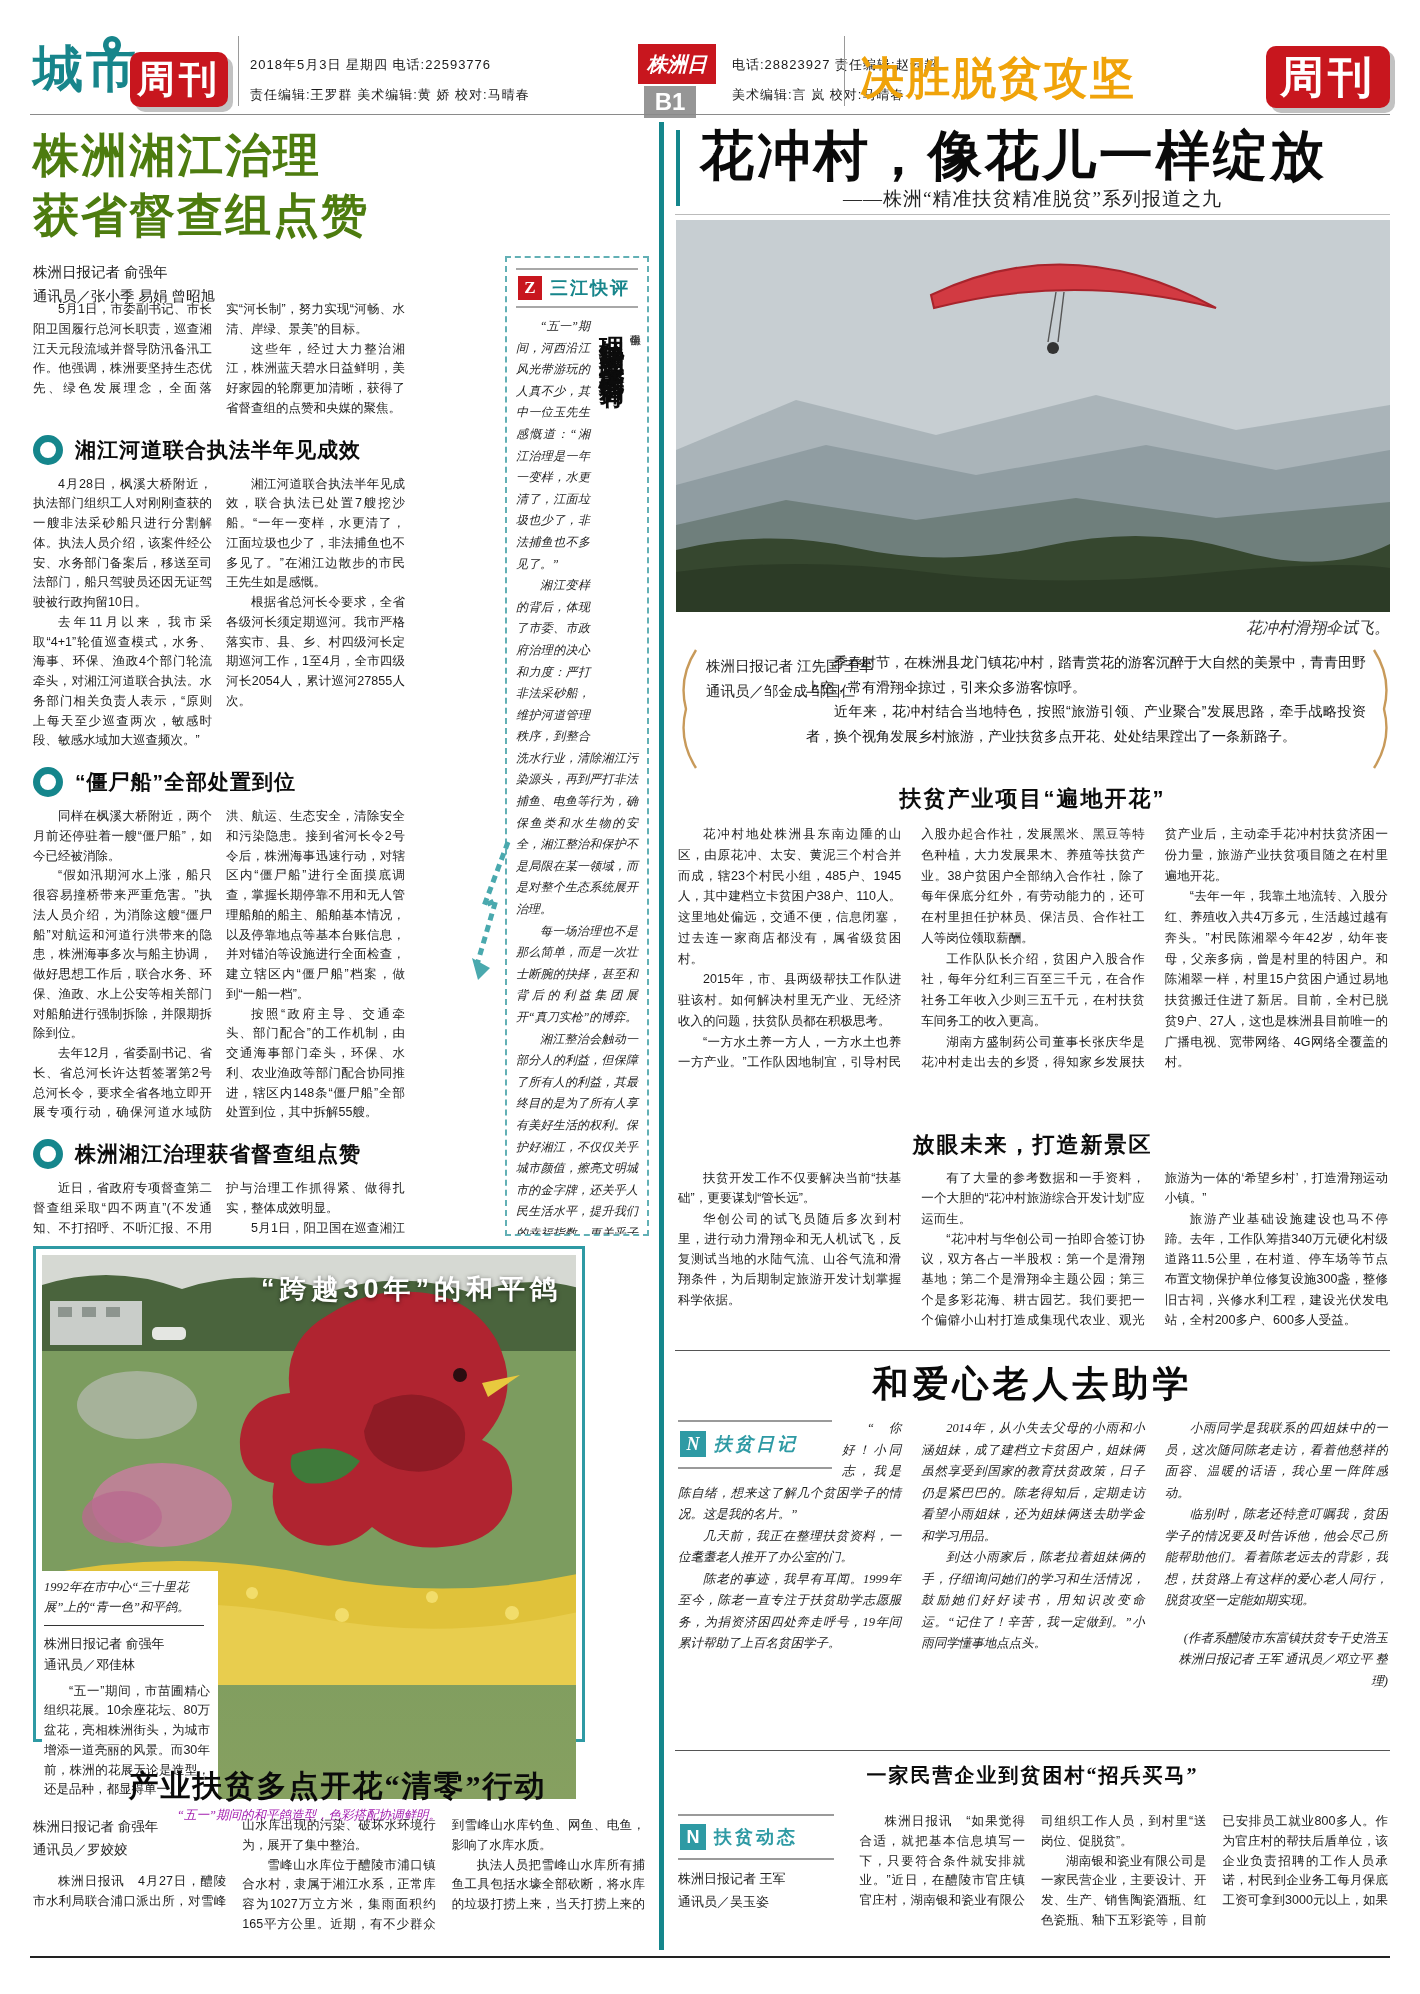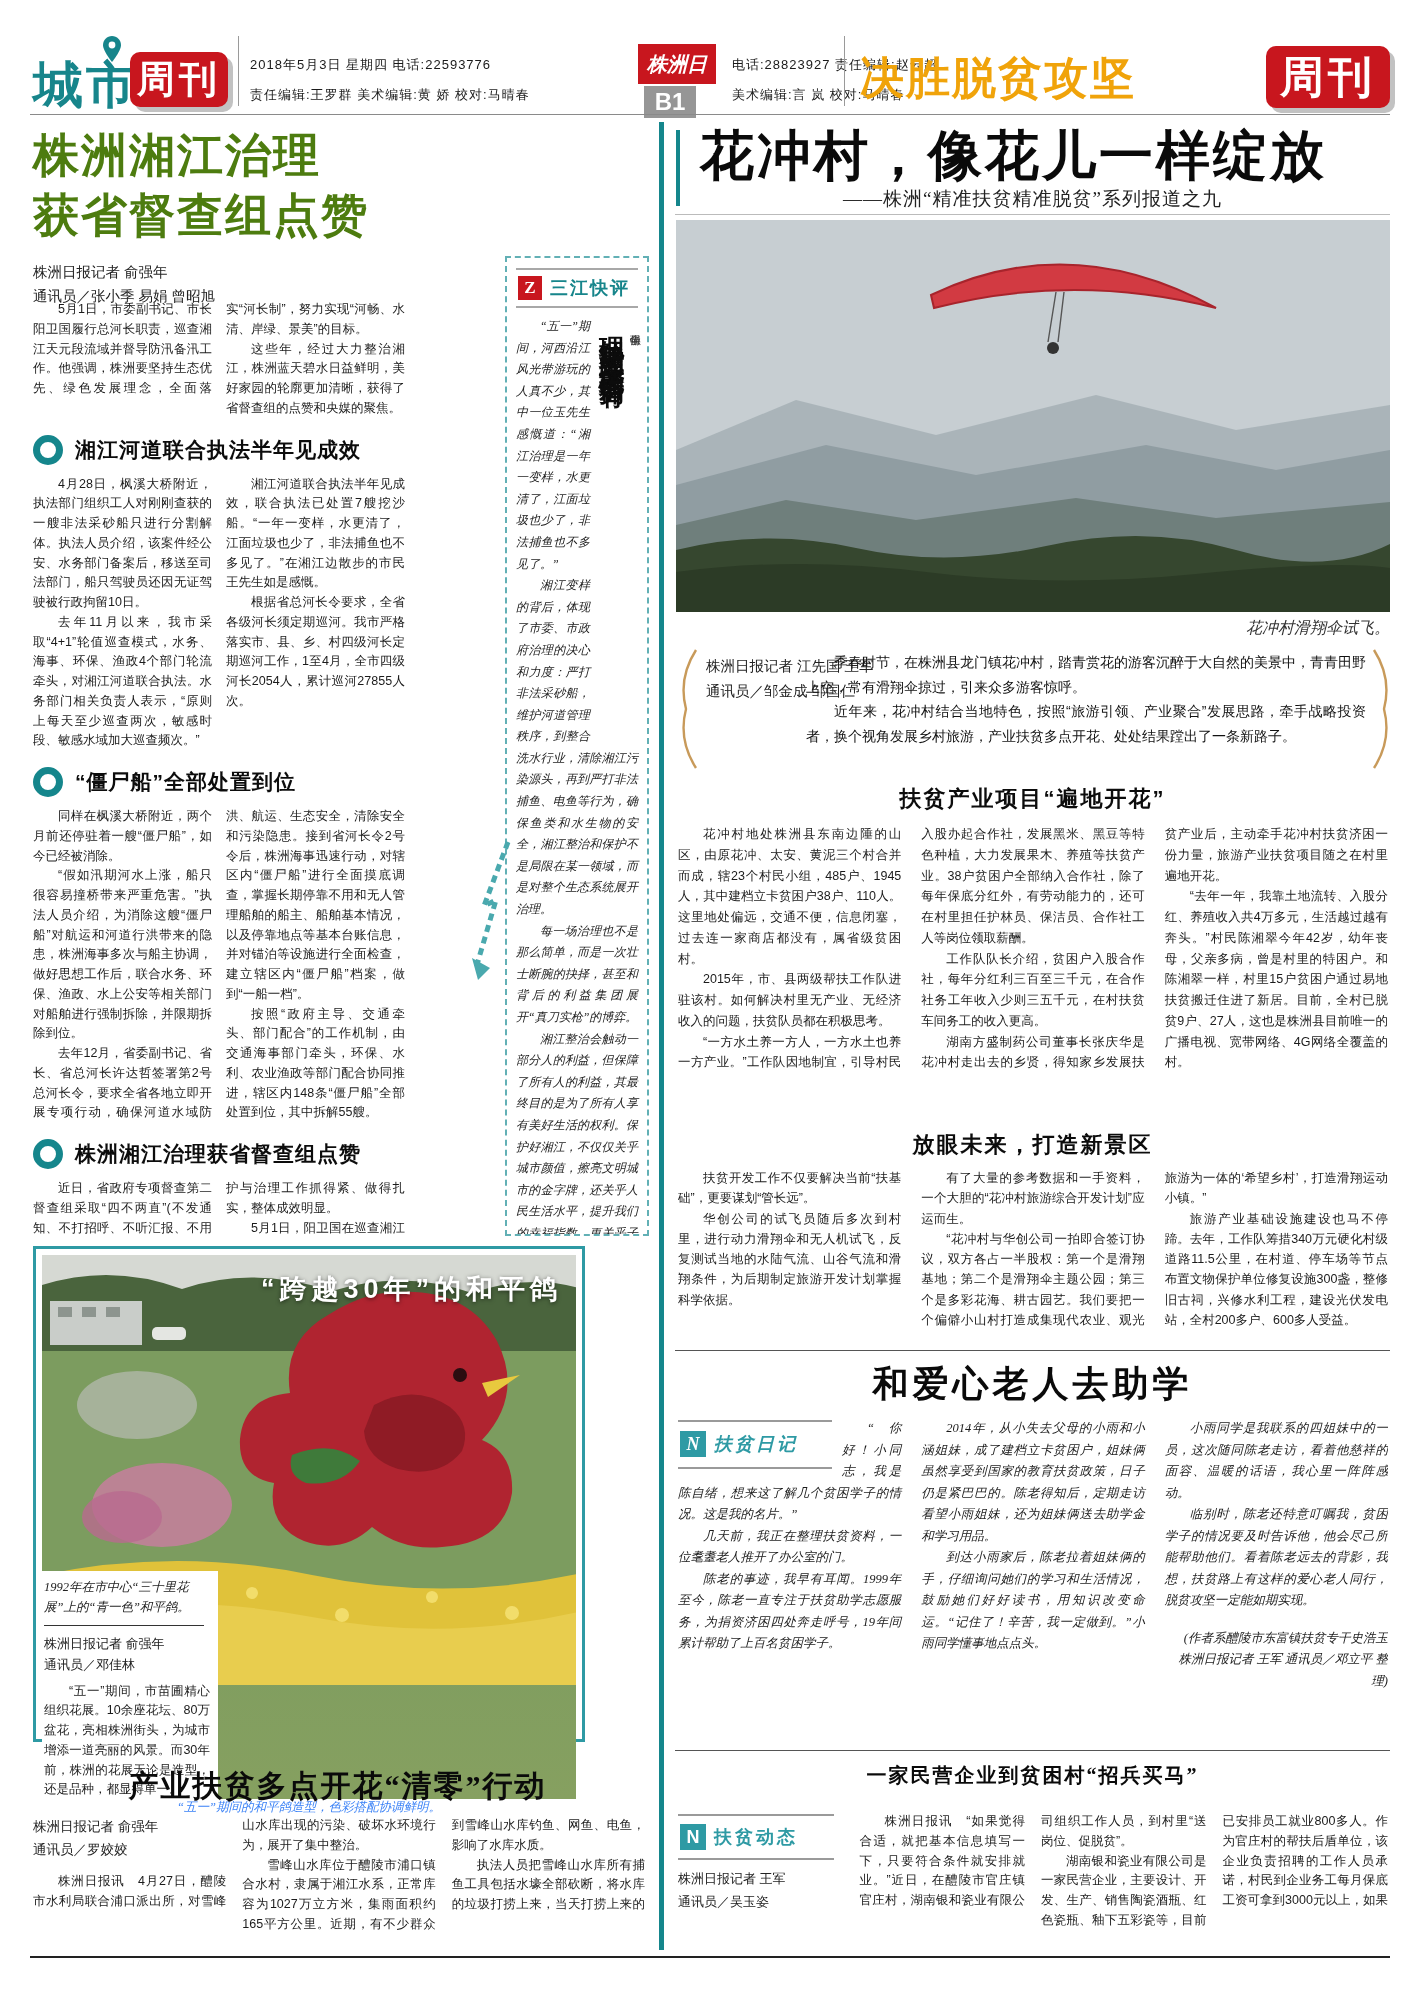--- a/index.html
+++ b/index.html
@@ -61,29 +61,29 @@
   .noindent{text-indent:0 !important;}
   
   .dovebox{border:3px solid #2e9aa4;box-sizing:border-box;background:#fff;padding:6px;}
   .dovephoto{position:relative;width:100%;height:544px;background:linear-gradient(#d7dad4 0%,#cdd2c9 10%,#49633c 14%,#567244 26%,#7c9c5f 55%,#86a060 100%);overflow:hidden;}
   .dove-title{position:absolute;top:16px;right:14px;color:#fff;font-size:27px;font-weight:900;
               letter-spacing:5px;text-shadow:0 1px 4px rgba(0,0,0,.55);}
   .notch{position:absolute;left:0;bottom:0;width:176px;height:228px;background:#fff;
          padding:6px 8px 0 2px;box-sizing:border-box;}
   .sidecap{font-family:"Liberation Serif",serif;font-style:italic;font-size:12.5px;line-height:1.6;color:#222;}
   .dove-bottom-cap{font-family:"Liberation Serif",serif;font-style:italic;font-size:12.5px;
-                   color:#3b82f6;text-align:center;}
+                   color:#a21caf;text-align:center;padding-top:8px;}
   .teal-bar{background:#15868c;}
 </style>
 </head>
 <body>
 
 <div id="page">
 
-  <div class="abs city-title" style="left:33px;top:60px;">城市</div>
+  <div class="abs city-title" style="left:33px;top:44px;">城市</div>
   <svg class="abs" style="left:103px;top:36px;" width="18" height="26" viewBox="0 0 18 26">
     <path d="M9 0C4 0 0 4 0 9c0 6 9 17 9 17s9-11 9-17c0-5-4-9-9-9z" fill="#17858b"></path>
     <circle cx="9" cy="9" r="3.4" fill="#fff"></circle>
   </svg>
   <div class="abs redbox" style="left:130px;top:52px;width:98px;height:55px;font-size:38px;line-height:55px;letter-spacing:4px;">周刊</div>
   <div class="abs vline" style="left:238px;top:36px;height:70px;"></div>
   <div class="abs hdr-small" style="left:250px;top:56px;">2018年5月3日 星期四  电话:22593776</div>
   <div class="abs hdr-small" style="left:250px;top:86px;">责任编辑:王罗群  美术编辑:黄 娇  校对:马晴春</div>
   <div class="abs paperbox" style="left:638px;top:44px;width:78px;height:40px;">株洲日报</div>
   <div class="abs b1box" style="left:644px;top:86px;width:52px;height:32px;">B1</div>

